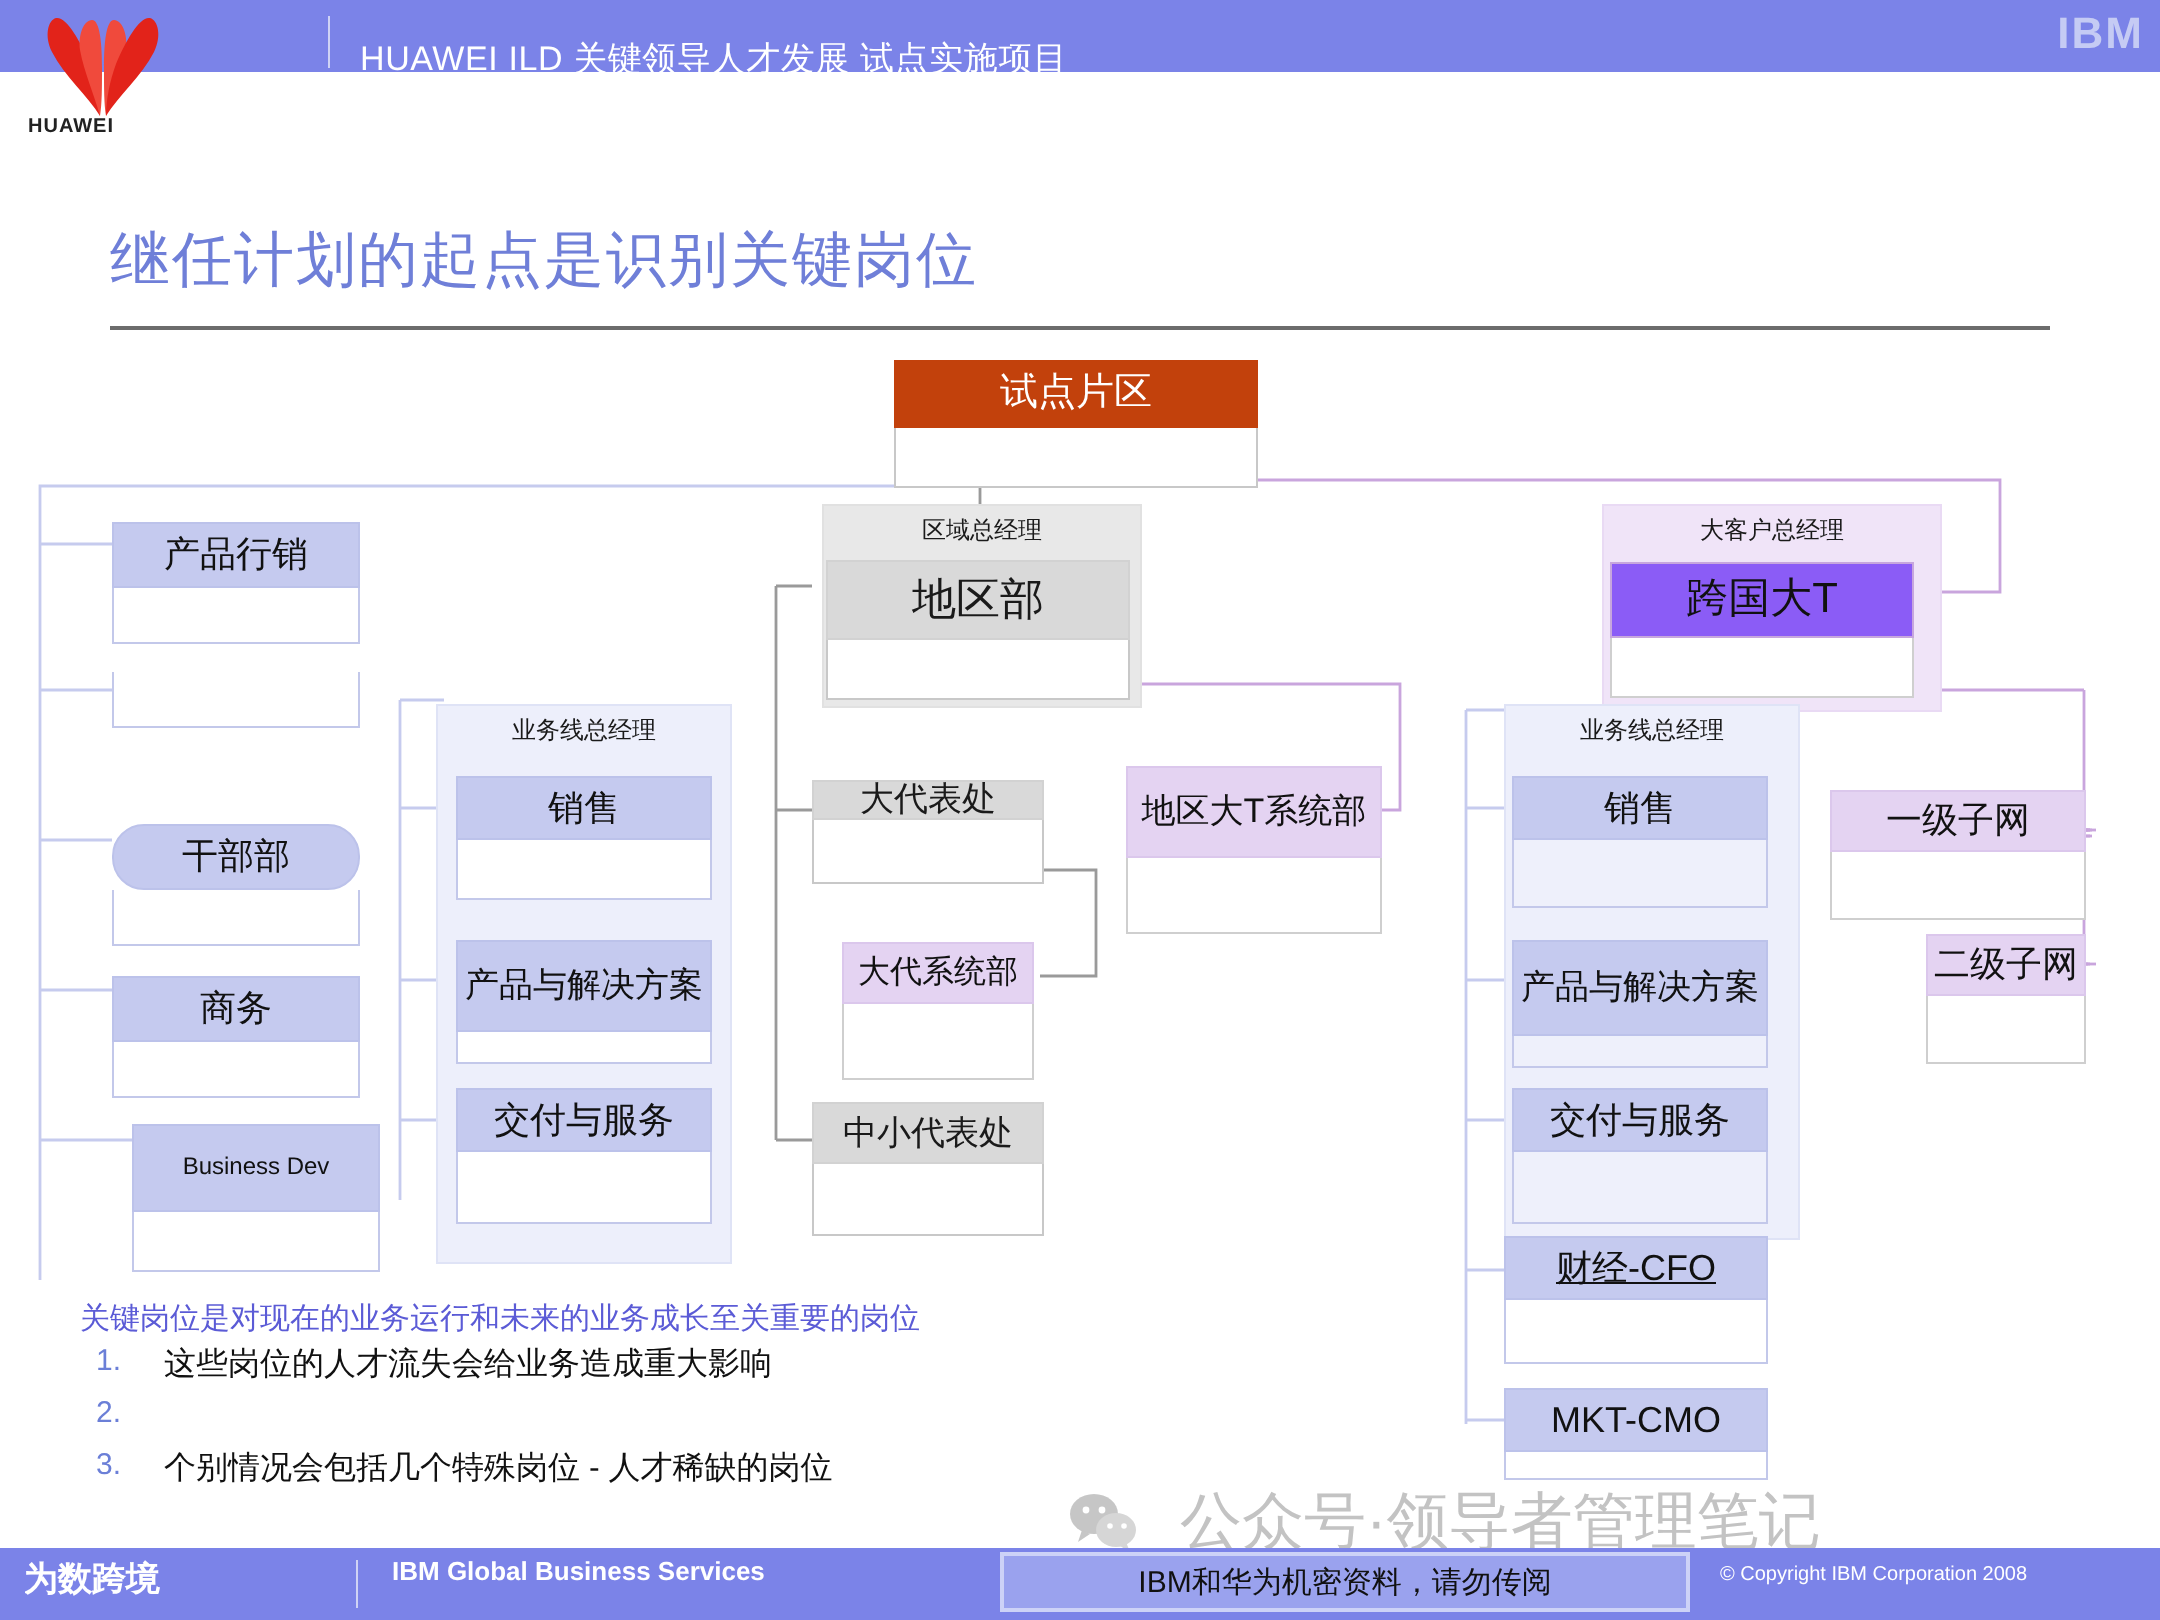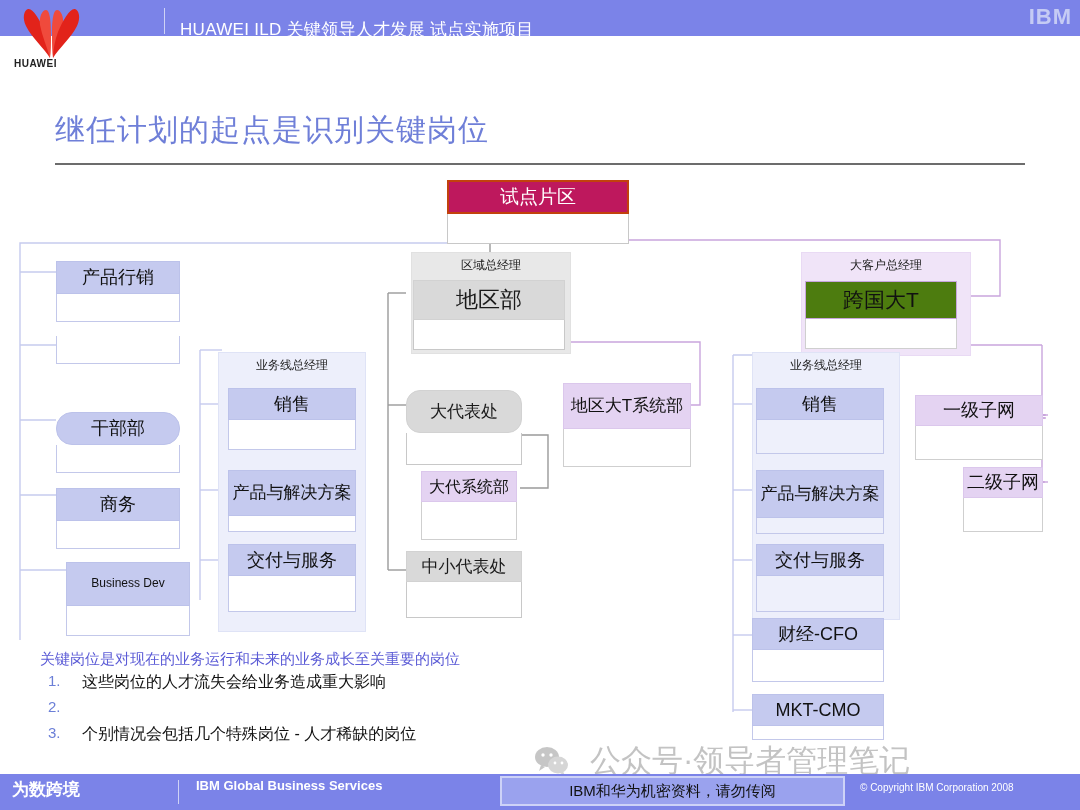--- a/index.html
+++ b/index.html
@@ -69,24 +69,24 @@
     border:1px solid #c8c8c8;border-top:none;
   }
   
   .group{position:absolute;box-sizing:border-box;}
   .group .grp-label{
     position:absolute;left:0;top:4px;width:100%;text-align:center;
     font-size:12px;color:#1a1a1a;
   }
 
   
-  .v-gray .cap{background:#be185d;color:#ffffff;border:2px solid #c2410c;}
+  .v-gray .cap{background:#c2410c;color:#ffffff;border:6px solid #c2410c;}
   .v-gray2 .cap{background:#d9d9d9;color:#1a1a1a;border:1px solid #d2d2d2;}
   .v-blue .cap{background:#c5caef;color:#111111;border:1px solid #bcc2ea;}
-  .v-purple .cap{background:#4d7c0f;color:#111111;border:1px solid #c7a6dd;}
+  .v-purple .cap{background:#8b5cf6;color:#111111;border:1px solid #c7a6dd;}
   .v-lilac .cap{background:#e4d3f2;color:#111111;border:1px solid #dbc7ec;}
   .v-blue .body{border-color:#c3c8ea;}
   .v-lilac .body{border-color:#cfcfcf;}
   .v-purple .body{border-color:#cfcfcf;}
 
   .grp-blue{background:#edeffb;border:1px solid #dfe3f6;}
   .grp-gray{background:#e8e8e8;border:1px solid #e1e1e1;}
   .grp-lilac{background:#f0e4f8;border:1px solid #e9daf4;}
 
   
@@ -275,21 +275,21 @@
   <div class="node v-blue" style="left:228px;top:470px;width:128px;">
     <div class="cap" style="height:46px;font-size:17px;">产品与解决方案</div>
     <div class="body" style="height:16px;"></div>
   </div>
   <div class="node v-blue" style="left:228px;top:544px;width:128px;">
     <div class="cap" style="height:32px;font-size:18px;">交付与服务</div>
     <div class="body" style="height:36px;"></div>
   </div>
 
   <div class="node v-gray2" style="left:406px;top:390px;width:116px;">
-    <div class="cap" style="height:43px;font-size:17px;border-radius:14px;">大代表处</div>
+    <div class="cap" style="height:20px;font-size:17px;">大代表处</div>
     <div class="body" style="height:32px;"></div>
   </div>
 
   <div class="node v-lilac" style="left:421px;top:471px;width:96px;">
     <div class="cap" style="height:31px;font-size:16px;">大代系统部</div>
     <div class="body" style="height:38px;"></div>
   </div>
 
   <div class="node v-gray2" style="left:406px;top:551px;width:116px;">
     <div class="cap" style="height:31px;font-size:17px;">中小代表处</div>
@@ -318,21 +318,21 @@
   </div>
   <div class="node v-blue" style="left:756px;top:470px;width:128px;">
     <div class="cap" style="height:48px;font-size:17px;">产品与解决方案</div>
     <div class="body" style="height:16px;background:#eef0fb;"></div>
   </div>
   <div class="node v-blue" style="left:756px;top:544px;width:128px;">
     <div class="cap" style="height:32px;font-size:18px;">交付与服务</div>
     <div class="body" style="height:36px;background:#eef0fb;"></div>
   </div>
   <div class="node v-blue" style="left:752px;top:618px;width:132px;">
-    <div class="cap" style="height:32px;font-size:18px;">财经-CFO</div>
+    <div class="cap" style="height:32px;font-size:18px;text-decoration:underline;">财经-CFO</div>
     <div class="body" style="height:32px;"></div>
   </div>
   <div class="node v-blue" style="left:752px;top:694px;width:132px;">
     <div class="cap" style="height:32px;font-size:18px;">MKT-CMO</div>
     <div class="body" style="height:14px;"></div>
   </div>
 
   <div class="node v-lilac" style="left:915px;top:395px;width:128px;">
     <div class="cap" style="height:31px;font-size:18px;">一级子网</div>
     <div class="body" style="height:34px;"></div>

